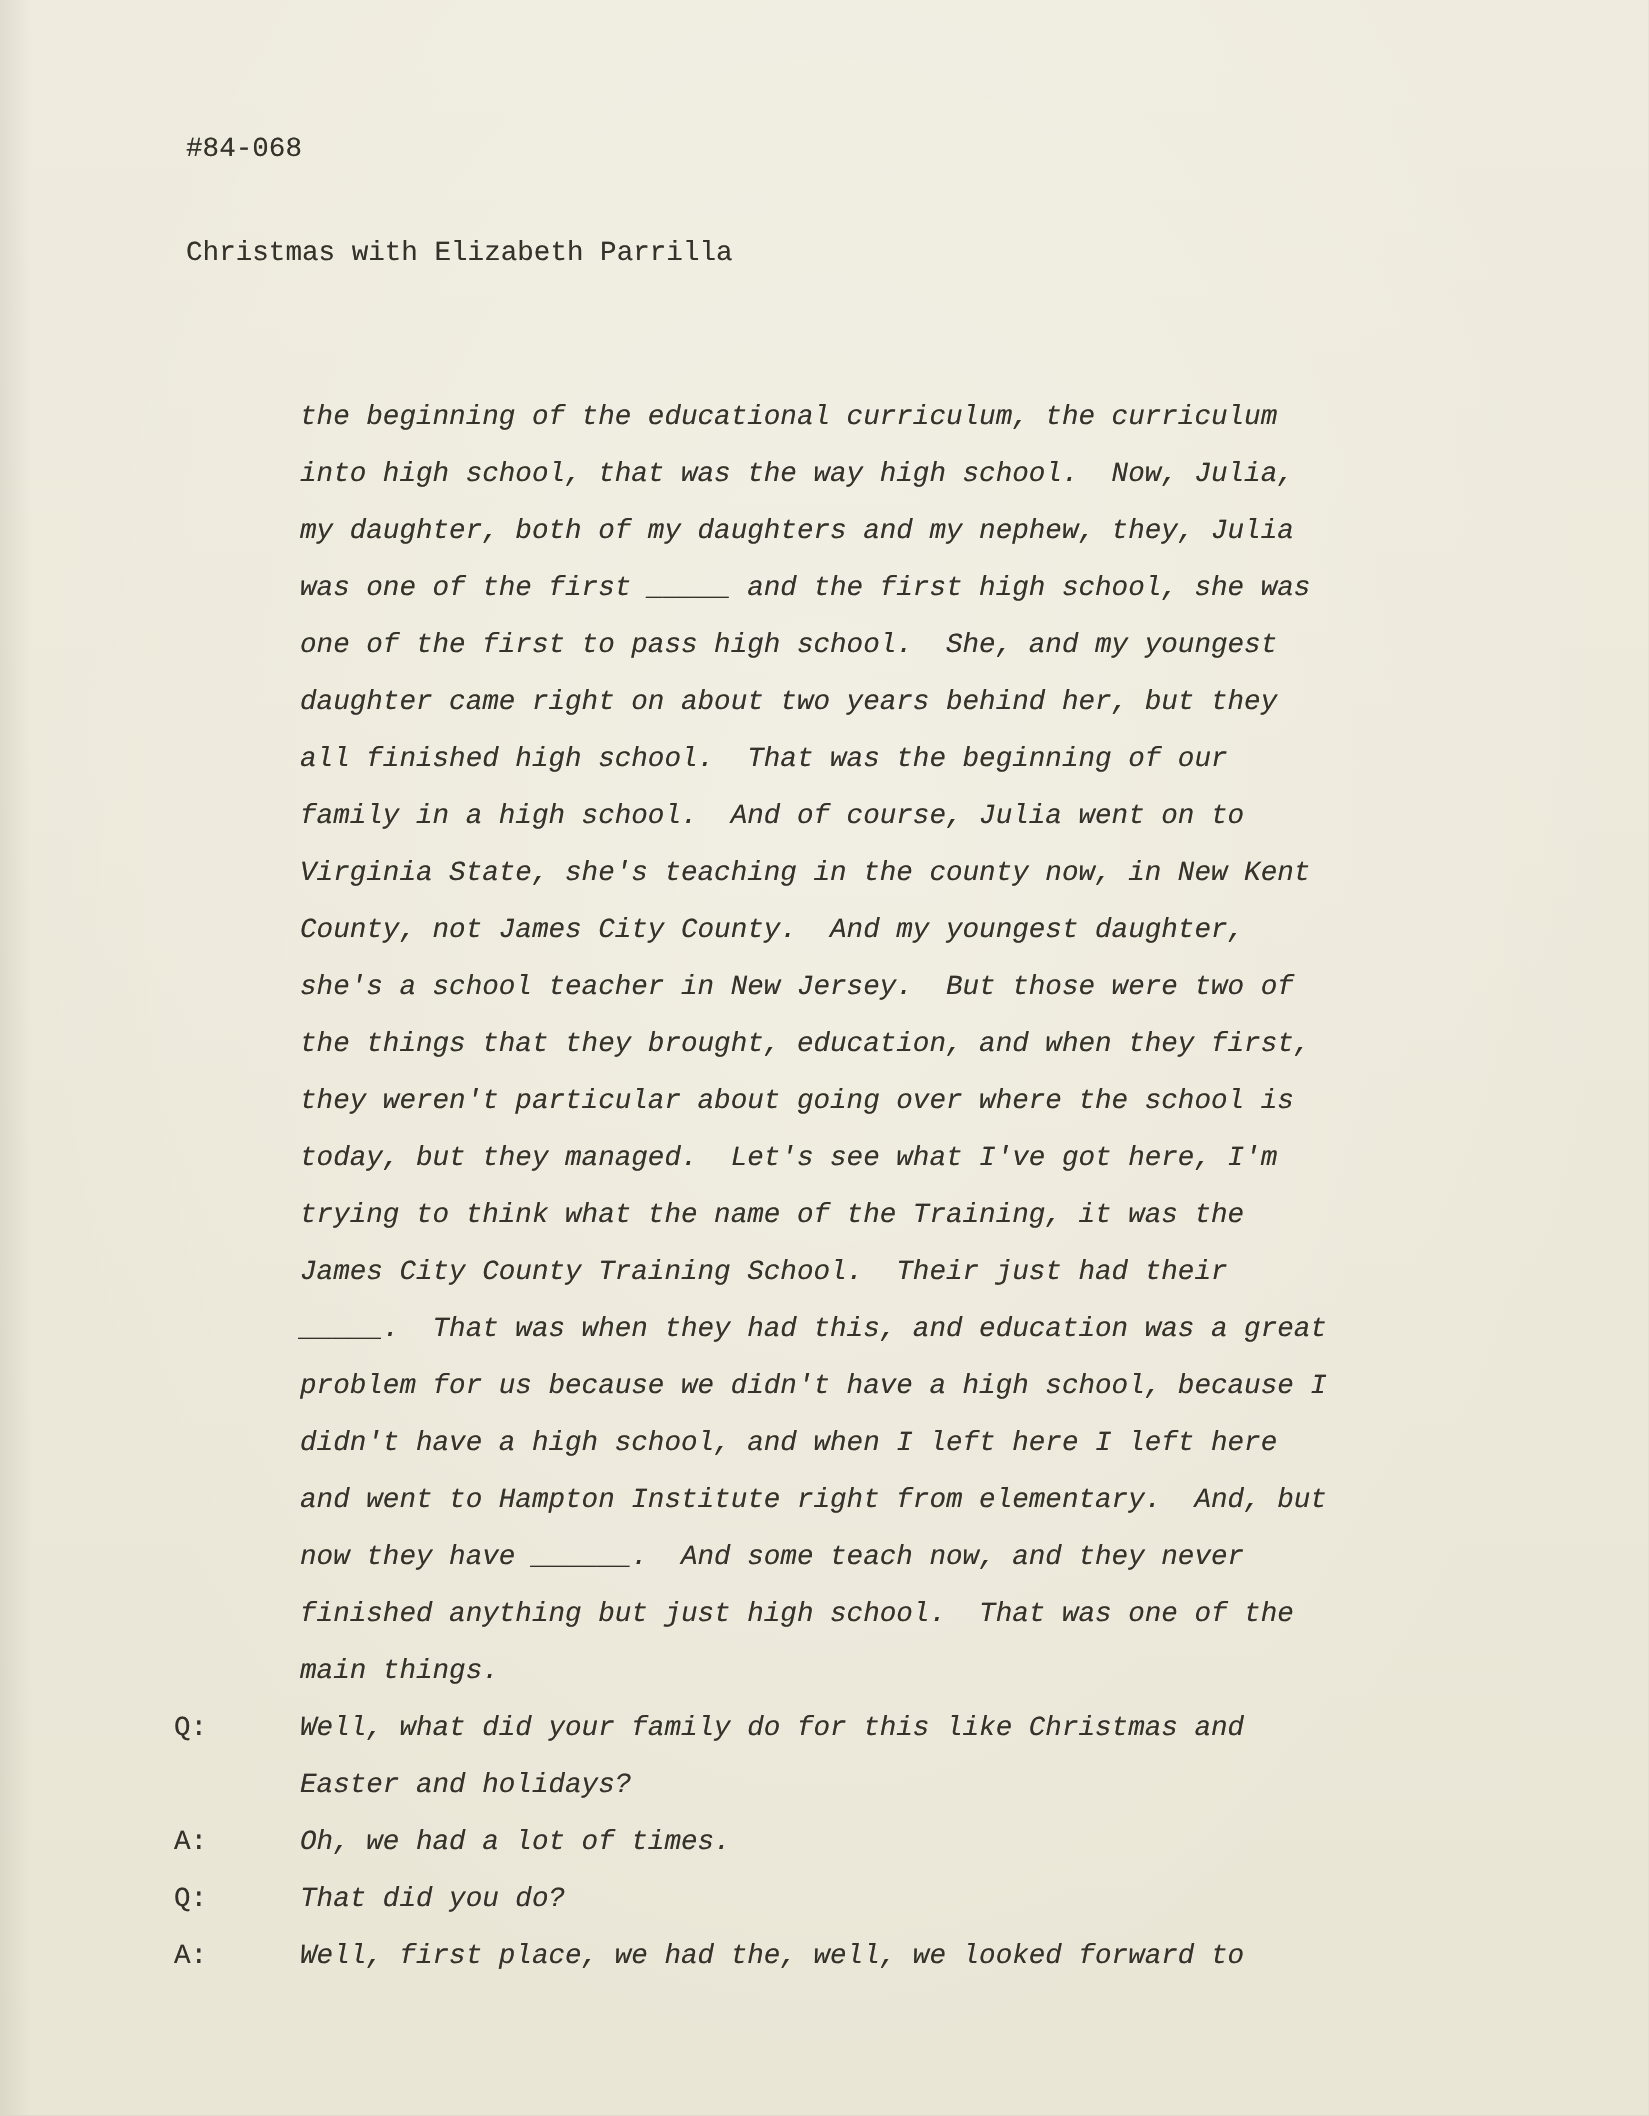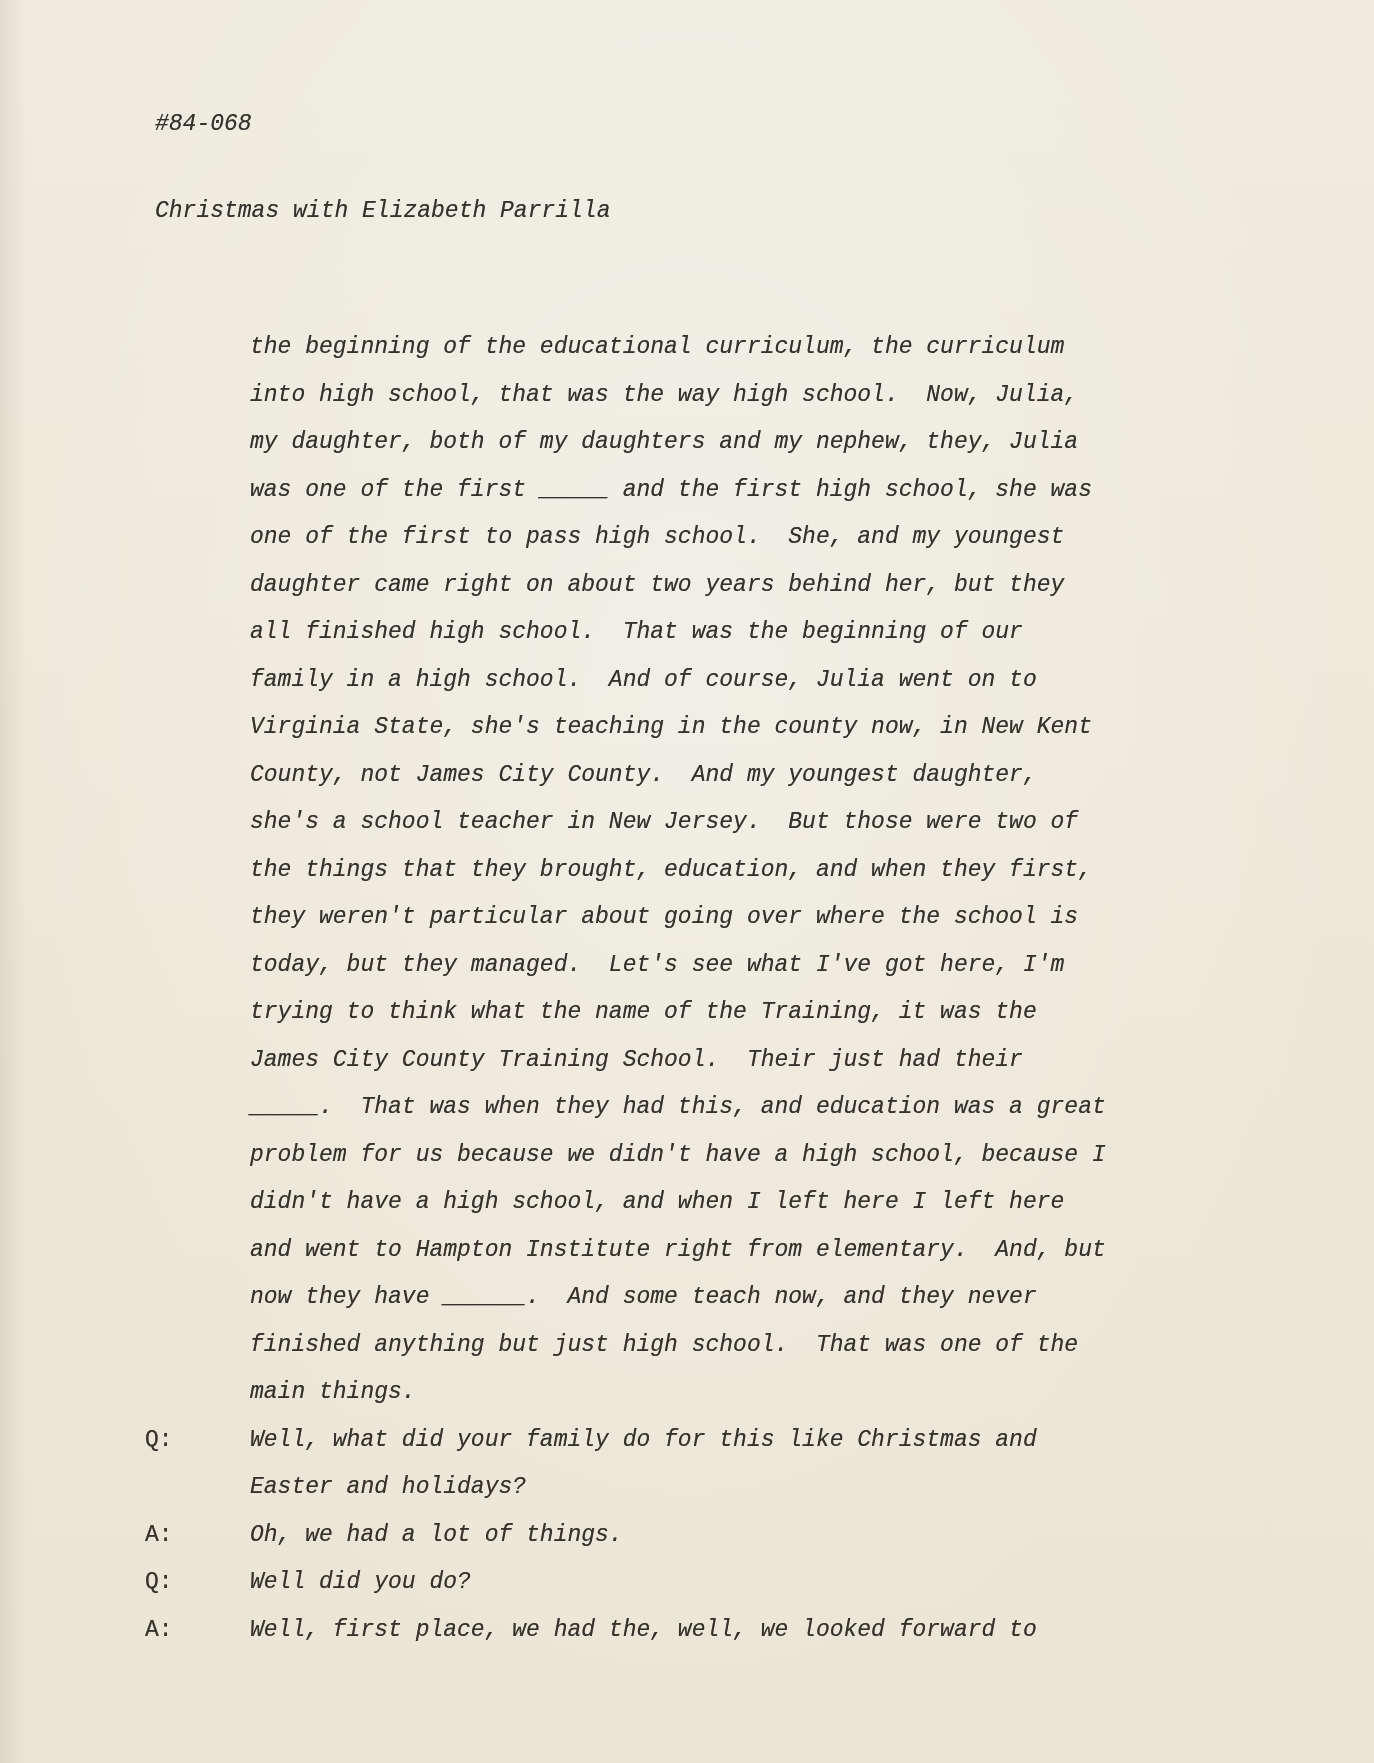--- a/index.html
+++ b/index.html
@@ -28,21 +28,20 @@
     position: absolute;
     left: 0; top: 0; bottom: 0;
     width: 26px;
     background: linear-gradient(90deg, rgba(90,85,70,0.10), rgba(90,85,70,0));
     pointer-events: none;
   }
   .page-header {
     padding: 52px 0 0 155px;
     line-height: 29px;
     white-space: pre;
-    font-style: italic;
   }
   .transcript {
     margin-top: 40px;
     padding: 0 266px 80px 145px;
     line-height: 47.5px;
   }
   .entry {
     display: grid;
     grid-template-columns: 105px 1fr;
     align-items: start;
@@ -73,26 +72,26 @@
       <div class="text">the beginning of the educational curriculum, the curriculum into high school, that was the way high school.  Now, Julia, my daughter, both of my daughters and my nephew, they, Julia was one of the first _____ and the first high school, she was one of the first to pass high school.  She, and my youngest daughter came right on about two years behind her, but they all finished high school.  That was the beginning of our family in a high school.  And of course, Julia went on to Virginia State, she's teaching in the county now, in New Kent County, not James City County.  And my youngest daughter, she's a school teacher in New Jersey.  But those were two of the things that they brought, education, and when they first, they weren't particular about going over where the school is today, but they managed.  Let's see what I've got here, I'm trying to think what the name of the Training, it was the James City County Training School.  Their just had their _____.  That was when they had this, and education was a great problem for us because we didn't have a high school, because I didn't have a high school, and when I left here I left here and went to Hampton Institute right from elementary.  And, but now they have ______.  And some teach now, and they never finished anything but just high school.  That was one of the main things.</div>
     </div>
 
     <div class="entry">
       <div class="speaker">Q:</div>
       <div class="text">Well, what did your family do for this like Christmas and Easter and holidays?</div>
     </div>
 
     <div class="entry">
       <div class="speaker">A:</div>
-      <div class="text">Oh, we had a lot of things.</div>
+      <div class="text">Oh, we had a lot of times.</div>
     </div>
 
     <div class="entry">
       <div class="speaker">Q:</div>
-      <div class="text">Well did you do?</div>
+      <div class="text">That did you do?</div>
     </div>
 
     <div class="entry">
       <div class="speaker">A:</div>
       <div class="text">Well, first place, we had the, well, we looked forward to</div>
     </div>
 
   </main>
 
 </div>

